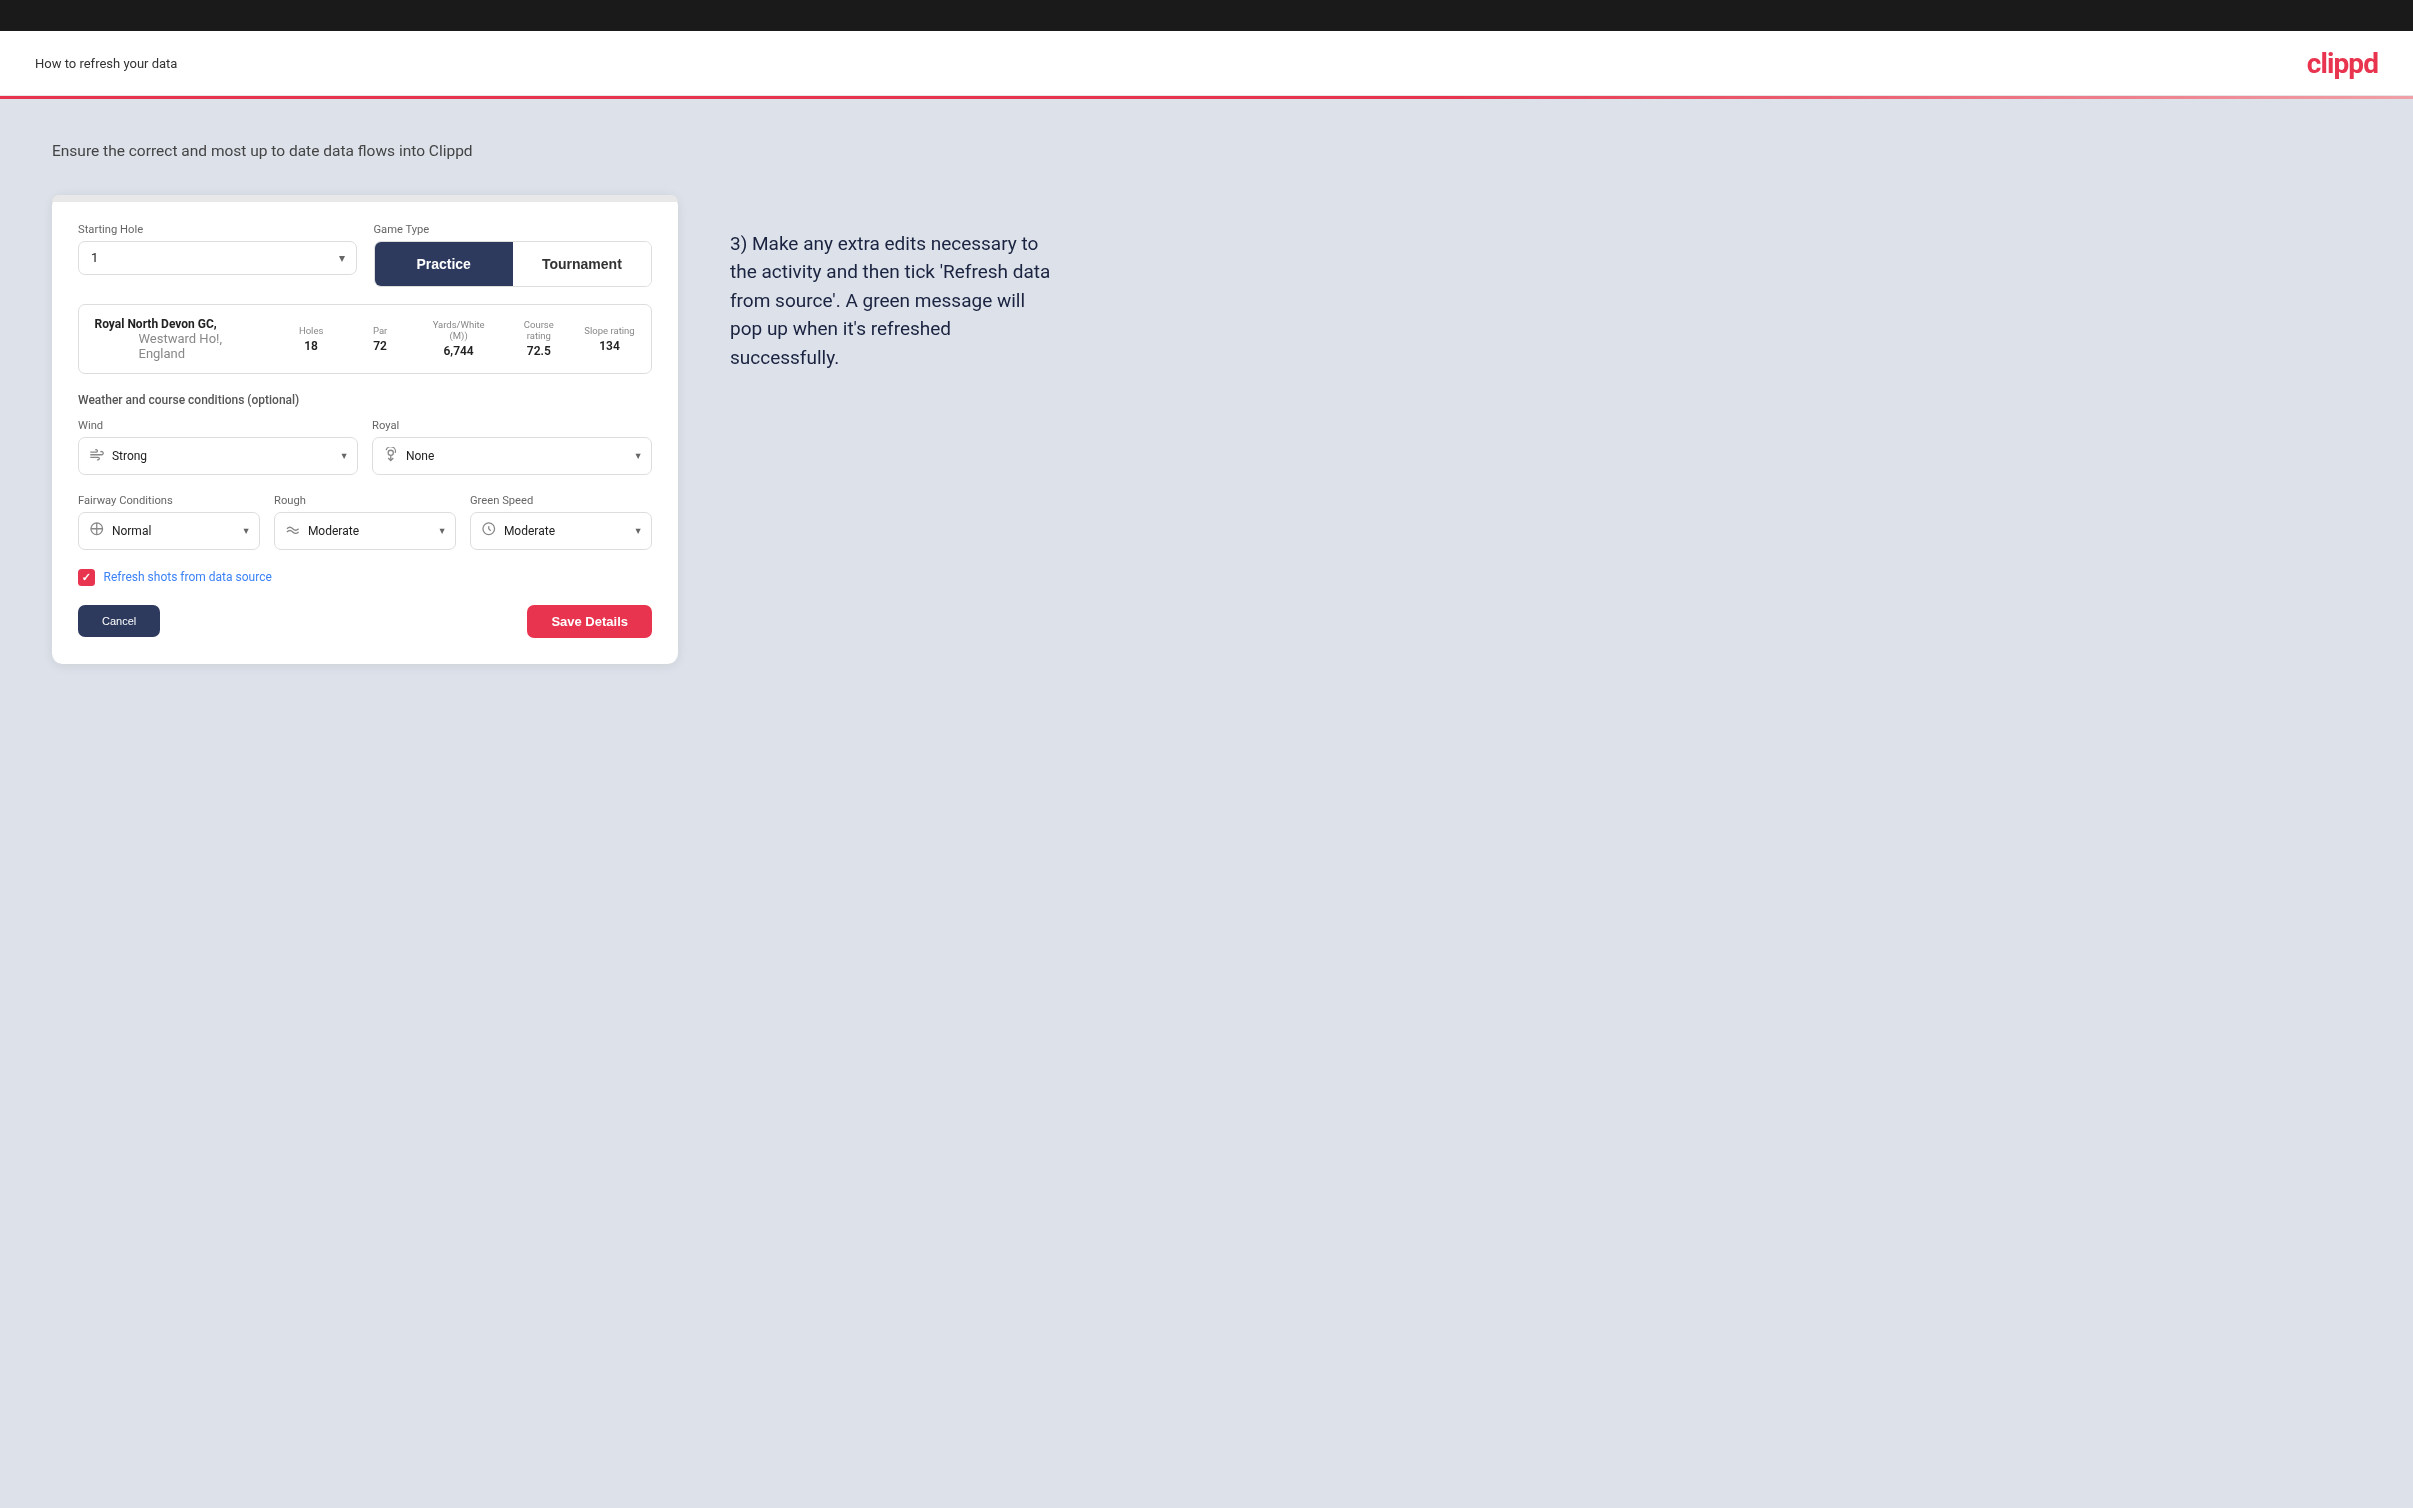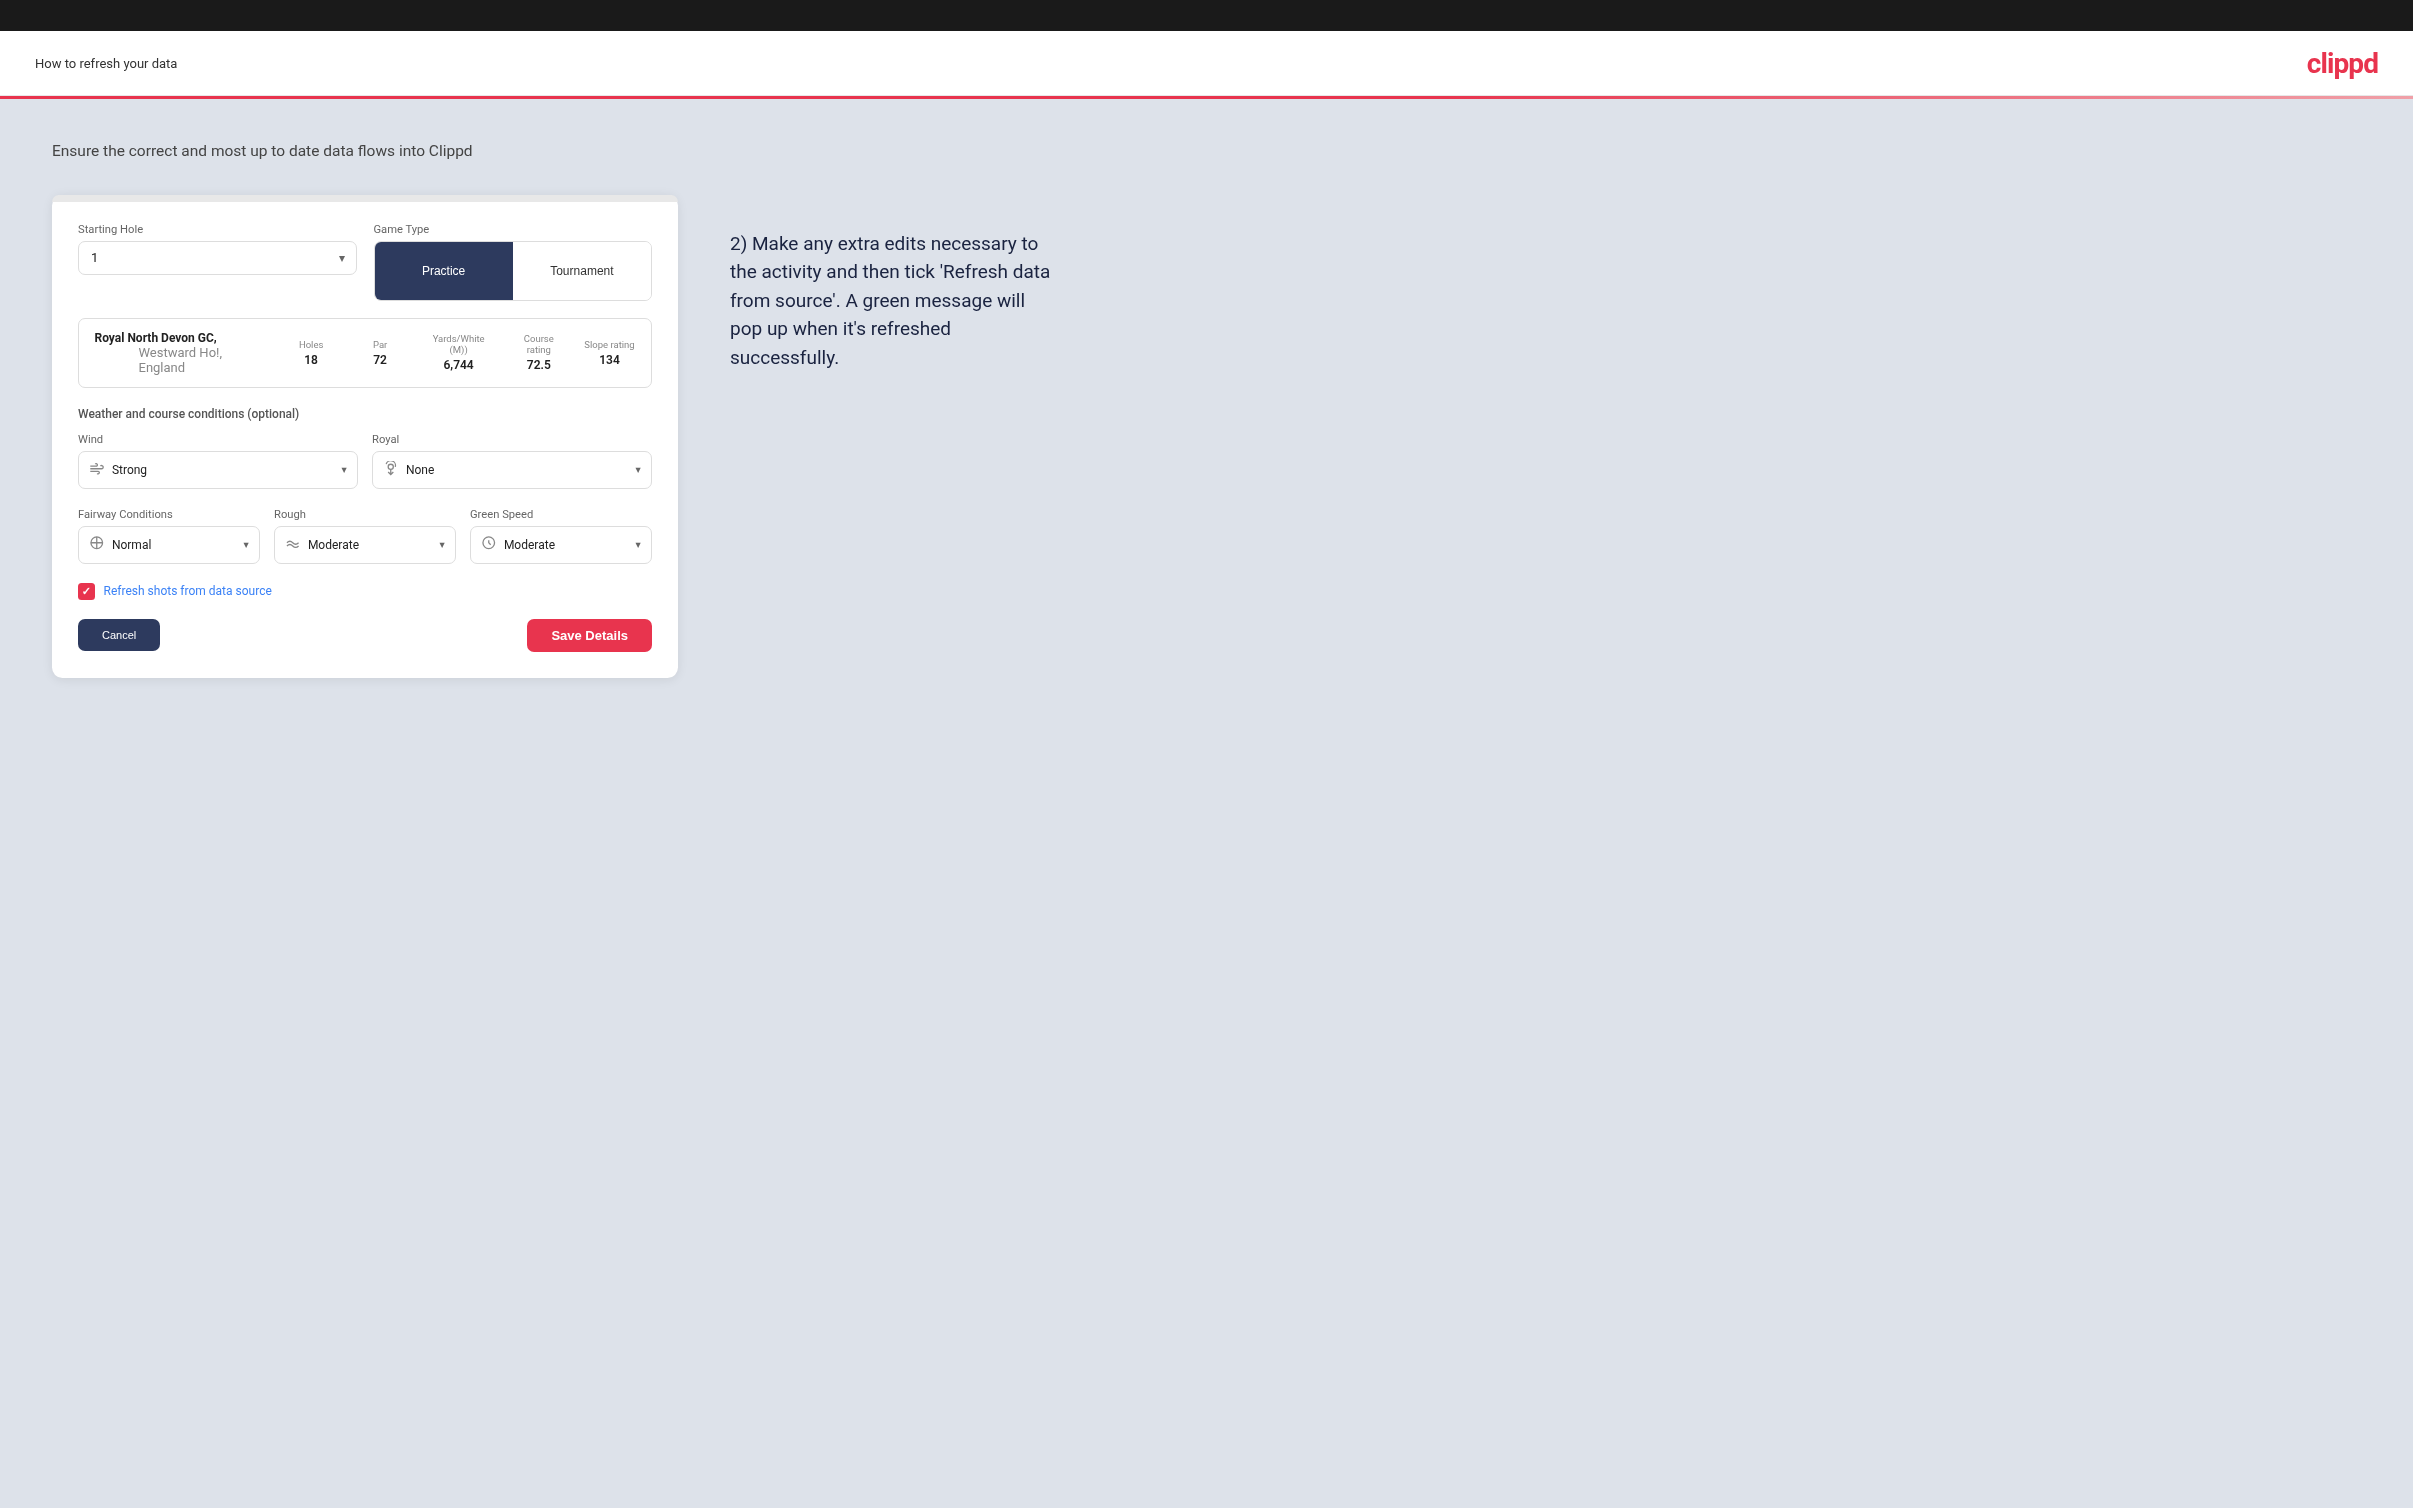--- a/index.html
+++ b/index.html
@@ -124,25 +124,25 @@
 
     .game-type-toggle {
       display: flex;
       border: 1.3px solid #ddd;
       border-radius: 7px;
       overflow: hidden;
     }
 
     .toggle-btn {
       flex: 1;
-      padding: 22px 17px;
-      font-size: 12px;
+      padding: 14px 17px;
+      font-size: 14px;
       border: none;
       cursor: pointer;
-      font-weight: 400;
+      font-weight: 700;
     }
 
     .toggle-btn.active {
       background: #2d3a5e;
       color: #fff;
     }
 
     .toggle-btn.inactive {
       background: #fff;
       color: #333;
@@ -457,21 +457,21 @@
         <span class="checkbox-label">Refresh shots from data source</span>
       </div>
 
       <div class="action-row">
         <button class="btn-cancel">Cancel</button>
         <button class="btn-save">Save Details</button>
       </div>
     </div>
 
     <div class="side-text">
-      <p>2) Make any extra edits necessary to the activity and then tick 'Refresh data from source'. A green message will pop up when it's refreshed successfully.</p>
+      <p>3) Make any extra edits necessary to the activity and then tick 'Refresh data from source'. A green message will pop up when it's refreshed successfully.</p>
     </div>
 
   </div>
 </div>
 
 <div class="footer">
   
 </div>
 
 

